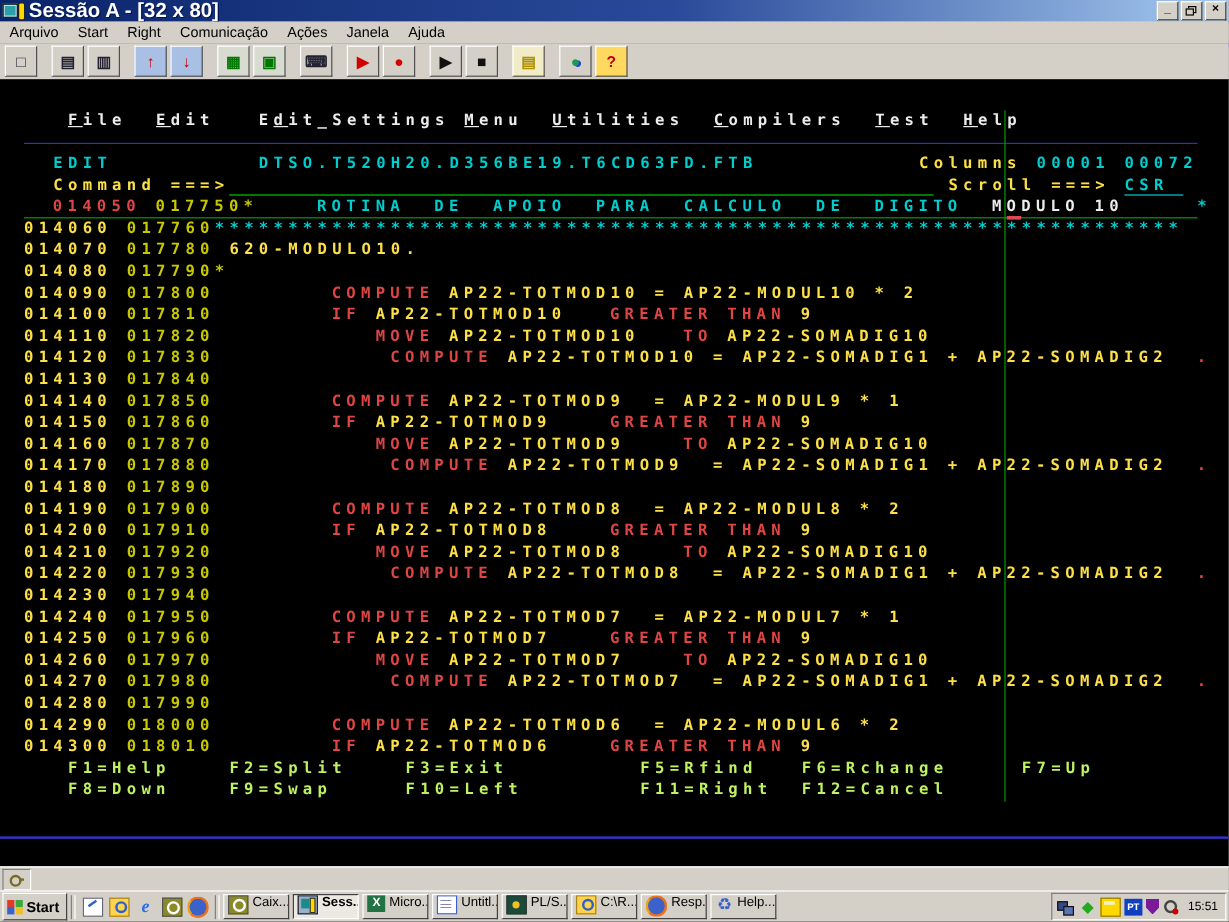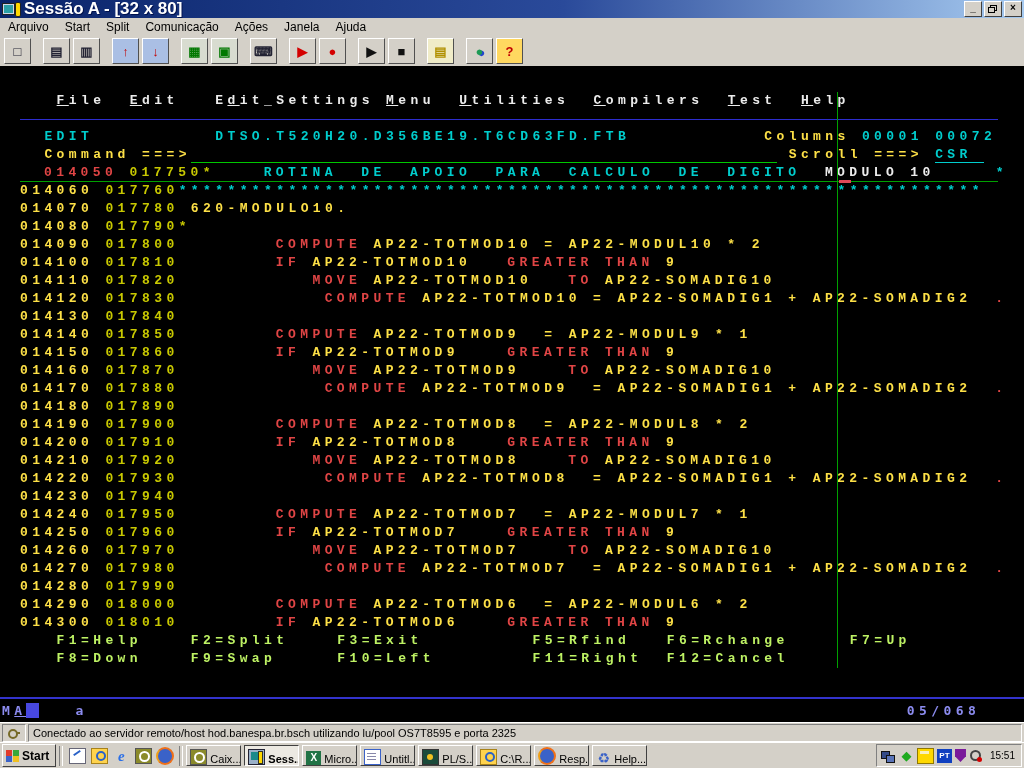--- a/index.html
+++ b/index.html
@@ -35,21 +35,21 @@
   .tg-blue{color:#c00000;background:#aabfe4;}
   .tg-green{color:#007800;background:#d8dcd0;}
   .tg-red{color:#d40000;}
   .tg-yellow{color:#b09000;background:#f0ecc8;}
   .tg-globe{color:#1d9a55;text-shadow:2px 1px 0 #2244cc;}
   .tg-help{color:#c00000;background:#ffd860;}
   
   .terminal{position:absolute;left:0;top:66px;width:1024px;height:656px;background:#000;}
   .screen{position:absolute;left:20px;top:26px;font-family:"DejaVu Sans Mono",monospace;
     font-size:13px;line-height:18px;font-weight:bold;letter-spacing:4.4px;white-space:pre;}
-  .trow{height:18px;font-family:Liberation Mono, monospace;}
+  .trow{height:18px;}
   .w{color:#ececec;} .wu{color:#ececec;text-decoration:underline;}
   .g{color:#fde047;} .y{color:#c8c800;} .c{color:#00cdcd;} .r{color:#e04545;margin-left:24px;} .b{color:#bef264;}
   .uf{border-bottom:1px solid #00c800;}
   .cu{color:#00cdcd;border-bottom:1px solid #00cdcd;}
   .menu-sep{position:absolute;left:20px;top:53px;width:978px;height:1px;background:#2d2dcf;}
   .vruler{position:absolute;left:837px;top:26px;width:1px;height:576px;background:#00a000;}
   .hruler{position:absolute;left:20px;top:115px;width:978px;height:1px;background:#00a000;}
   .cursor{position:absolute;left:839px;top:114px;width:12px;height:3px;background:#e04858;}
   .oia-sep{position:absolute;left:0;top:631px;width:1024px;height:2px;background:#3333cc;}
   .oia{position:absolute;left:2px;top:636px;font-family:"DejaVu Sans Mono",monospace;
@@ -72,21 +72,21 @@
     border-color:#fff #404040 #404040 #fff;display:flex;align-items:center;gap:3px;
     font-weight:bold;font-size:12px;flex:0 0 auto;}
   .flag{width:13px;height:12px;position:relative;flex:0 0 auto;}
   .flag::before{content:"";position:absolute;left:0;top:0;width:6px;height:12px;
     background:linear-gradient(#e03a2a 0 50%,#3a62c8 50% 100%);}
   .flag::after{content:"";position:absolute;left:7px;top:0;width:6px;height:12px;
     background:linear-gradient(#3aa83a 0 50%,#f0c020 50% 100%);}
   .tsep{width:2px;height:20px;border-left:1px solid #808080;border-right:1px solid #fff;margin:0 3px;flex:0 0 auto;}
   .qbtn{width:22px;height:21px;display:flex;align-items:center;justify-content:center;flex:0 0 auto;}
   .taskbtn{width:55px;height:21px;margin-right:3px;background:#d4d0c8;border:1px solid;
-    border-color:#fff #404040 #404040 #fff;display:flex;align-items:flex-end;gap:3px;
+    border-color:#fff #404040 #404040 #fff;display:flex;align-items:flex-start;gap:3px;
     padding:0 3px;box-sizing:border-box;font-size:11px;white-space:nowrap;overflow:hidden;flex:0 0 auto;}
   .taskbtn.active{border-color:#404040 #fff #fff #404040;background:#ece9e2;font-weight:bold;}
   .tray{margin-left:auto;height:21px;border:1px solid;border-color:#808080 #fff #fff #808080;
     display:flex;align-items:center;gap:3px;padding:0 6px 0 4px;flex:0 0 auto;}
   .clock{font-size:10px;margin-left:4px;color:#000;}
   
   .ic{width:15px;height:14px;position:relative;display:inline-block;flex:0 0 auto;font-size:10px;}
   .ic-desk{background:#fff;border:1px solid #667;}
   .ic-desk::after{content:"";position:absolute;left:3px;top:3px;width:8px;height:2px;background:#2a62c8;transform:rotate(-35deg);}
   .ic-fsearch{background:#ffd34d;border:1px solid #a8821a;}
@@ -126,21 +126,21 @@
   <span class="winbtns">
     <span class="wbtn">_</span>
     <span class="wbtn restore"></span>
     <span class="wbtn">×</span>
   </span>
 </div>
 
 <div class="menubar" id="menubar">
     <span class="mitem">Arquivo</span>
     <span class="mitem">Start</span>
-    <span class="mitem">Split</span>
+    <span class="mitem">Right</span>
     <span class="mitem">Comunicação</span>
     <span class="mitem">Ações</span>
     <span class="mitem">Janela</span>
     <span class="mitem">Ajuda</span>
   </div>
 
 <div class="toolbar" id="toolbar">
     <div class="tbtn tg-dark">□</div>
     <div class="tbtn tg-dark grp">▤</div>
     <div class="tbtn tg-dark">▥</div>
@@ -158,28 +158,26 @@
     <div class="tbtn tg-help">?</div>
   </div>
 
 <div class="terminal">
   <div class="screen" id="screen"><div class="trow"><span class="">   </span><span class="wu">F</span><span class="w">ile</span><span class="">  </span><span class="wu">E</span><span class="w">dit</span><span class="">   </span><span class="w">E</span><span class="wu">d</span><span class="w">it_Settings</span><span class=""> </span><span class="wu">M</span><span class="w">enu</span><span class="">  </span><span class="wu">U</span><span class="w">tilities</span><span class="">  </span><span class="wu">C</span><span class="w">ompilers</span><span class="">  </span><span class="wu">T</span><span class="w">est</span><span class="">  </span><span class="wu">H</span><span class="w">elp</span></div><div class="trow"></div><div class="trow"><span class="">  </span><span class="c">EDIT</span><span class="">          </span><span class="c">DTSO.T520H20.D356BE19.T6CD63FD.FTB</span><span class="">           </span><span class="g">Columns</span><span class=""> </span><span class="c">00001</span><span class=""> </span><span class="c">00072</span></div><div class="trow"><span class="">  </span><span class="g">Command</span><span class=""> </span><span class="g">===&gt;</span><span class="uf">                                                </span><span class=""> </span><span class="g">Scroll</span><span class=""> </span><span class="g">===&gt;</span><span class=""> </span><span class="cu">CSR </span></div><div class="trow"><span class="r">014050</span><span class=""> </span><span class="y">017750*</span><span class="">    </span><span class="c">ROTINA  DE  APOIO  PARA  CALCULO  DE  DIGITO</span><span class="">  </span><span class="w">MODULO 10</span><span class="">     </span><span class="c">*</span></div><div class="trow"><span class="g">014060</span><span class=""> </span><span class="y">017760</span><span class="c">******************************************************************</span></div><div class="trow"><span class="g">014070</span><span class=""> </span><span class="y">017780</span><span class=""> </span><span class="g">620-MODULO10.</span></div><div class="trow"><span class="g">014080</span><span class=""> </span><span class="y">017790*</span></div><div class="trow"><span class="g">014090</span><span class=""> </span><span class="y">017800</span><span class="">      </span><span class="r">COMPUTE</span><span class=""> </span><span class="g">AP22-TOTMOD10 = AP22-MODUL10 * 2</span></div><div class="trow"><span class="g">014100</span><span class=""> </span><span class="y">017810</span><span class="">      </span><span class="r">IF</span><span class=""> </span><span class="g">AP22-TOTMOD10</span><span class=""> </span><span class="r">GREATER THAN</span><span class=""> </span><span class="g">9</span></div><div class="trow"><span class="g">014110</span><span class=""> </span><span class="y">017820</span><span class="">         </span><span class="r">MOVE</span><span class=""> </span><span class="g">AP22-TOTMOD10</span><span class=""> </span><span class="r">TO</span><span class=""> </span><span class="g">AP22-SOMADIG10</span></div><div class="trow"><span class="g">014120</span><span class=""> </span><span class="y">017830</span><span class="">          </span><span class="r">COMPUTE</span><span class=""> </span><span class="g">AP22-TOTMOD10 = AP22-SOMADIG1 + AP22-SOMADIG2</span><span class="r">.</span></div><div class="trow"><span class="g">014130</span><span class=""> </span><span class="y">017840</span></div><div class="trow"><span class="g">014140</span><span class=""> </span><span class="y">017850</span><span class="">      </span><span class="r">COMPUTE</span><span class=""> </span><span class="g">AP22-TOTMOD9  = AP22-MODUL9 * 1</span></div><div class="trow"><span class="g">014150</span><span class=""> </span><span class="y">017860</span><span class="">      </span><span class="r">IF</span><span class=""> </span><span class="g">AP22-TOTMOD9</span><span class="">  </span><span class="r">GREATER THAN</span><span class=""> </span><span class="g">9</span></div><div class="trow"><span class="g">014160</span><span class=""> </span><span class="y">017870</span><span class="">         </span><span class="r">MOVE</span><span class=""> </span><span class="g">AP22-TOTMOD9</span><span class="">  </span><span class="r">TO</span><span class=""> </span><span class="g">AP22-SOMADIG10</span></div><div class="trow"><span class="g">014170</span><span class=""> </span><span class="y">017880</span><span class="">          </span><span class="r">COMPUTE</span><span class=""> </span><span class="g">AP22-TOTMOD9  = AP22-SOMADIG1 + AP22-SOMADIG2</span><span class="r">.</span></div><div class="trow"><span class="g">014180</span><span class=""> </span><span class="y">017890</span></div><div class="trow"><span class="g">014190</span><span class=""> </span><span class="y">017900</span><span class="">      </span><span class="r">COMPUTE</span><span class=""> </span><span class="g">AP22-TOTMOD8  = AP22-MODUL8 * 2</span></div><div class="trow"><span class="g">014200</span><span class=""> </span><span class="y">017910</span><span class="">      </span><span class="r">IF</span><span class=""> </span><span class="g">AP22-TOTMOD8</span><span class="">  </span><span class="r">GREATER THAN</span><span class=""> </span><span class="g">9</span></div><div class="trow"><span class="g">014210</span><span class=""> </span><span class="y">017920</span><span class="">         </span><span class="r">MOVE</span><span class=""> </span><span class="g">AP22-TOTMOD8</span><span class="">  </span><span class="r">TO</span><span class=""> </span><span class="g">AP22-SOMADIG10</span></div><div class="trow"><span class="g">014220</span><span class=""> </span><span class="y">017930</span><span class="">          </span><span class="r">COMPUTE</span><span class=""> </span><span class="g">AP22-TOTMOD8  = AP22-SOMADIG1 + AP22-SOMADIG2</span><span class="r">.</span></div><div class="trow"><span class="g">014230</span><span class=""> </span><span class="y">017940</span></div><div class="trow"><span class="g">014240</span><span class=""> </span><span class="y">017950</span><span class="">      </span><span class="r">COMPUTE</span><span class=""> </span><span class="g">AP22-TOTMOD7  = AP22-MODUL7 * 1</span></div><div class="trow"><span class="g">014250</span><span class=""> </span><span class="y">017960</span><span class="">      </span><span class="r">IF</span><span class=""> </span><span class="g">AP22-TOTMOD7</span><span class="">  </span><span class="r">GREATER THAN</span><span class=""> </span><span class="g">9</span></div><div class="trow"><span class="g">014260</span><span class=""> </span><span class="y">017970</span><span class="">         </span><span class="r">MOVE</span><span class=""> </span><span class="g">AP22-TOTMOD7</span><span class="">  </span><span class="r">TO</span><span class=""> </span><span class="g">AP22-SOMADIG10</span></div><div class="trow"><span class="g">014270</span><span class=""> </span><span class="y">017980</span><span class="">          </span><span class="r">COMPUTE</span><span class=""> </span><span class="g">AP22-TOTMOD7  = AP22-SOMADIG1 + AP22-SOMADIG2</span><span class="r">.</span></div><div class="trow"><span class="g">014280</span><span class=""> </span><span class="y">017990</span></div><div class="trow"><span class="g">014290</span><span class=""> </span><span class="y">018000</span><span class="">      </span><span class="r">COMPUTE</span><span class=""> </span><span class="g">AP22-TOTMOD6  = AP22-MODUL6 * 2</span></div><div class="trow"><span class="g">014300</span><span class=""> </span><span class="y">018010</span><span class="">      </span><span class="r">IF</span><span class=""> </span><span class="g">AP22-TOTMOD6</span><span class="">  </span><span class="r">GREATER THAN</span><span class=""> </span><span class="g">9</span></div><div class="trow"><span class="">   </span><span class="b">F1=Help</span><span class="">    </span><span class="b">F2=Split</span><span class="">    </span><span class="b">F3=Exit</span><span class="">         </span><span class="b">F5=Rfind</span><span class="">   </span><span class="b">F6=Rchange</span><span class="">     </span><span class="b">F7=Up</span></div><div class="trow"><span class="">   </span><span class="b">F8=Down</span><span class="">    </span><span class="b">F9=Swap</span><span class="">     </span><span class="b">F10=Left</span><span class="">        </span><span class="b">F11=Right</span><span class="">  </span><span class="b">F12=Cancel</span></div></div>
   <div class="menu-sep"></div>
   <div class="vruler"></div>
   <div class="hruler"></div>
   <div class="cursor"></div>
   <div class="oia-sep"></div>
-  <div class="oia" id="oia"><span class="ob">M</span><span class="obu">A</span><span class="oblk"> </span><span class="">   </span><span class="ob">a</span><span class="">                                                                   </span><span class="ob">05/068</span></div>
 </div>
 
 <div class="statusbar">
   <div class="scell icon">
     <span class="ic-key"></span>
   </div>
-  <div class="scell text">Conectado ao servidor remoto/host hod.banespa.br.bsch utilizando lu/pool OS7T8595 e porta 2325</div>
 </div>
 
 <div class="taskbar">
   <div class="startbtn">
     <span class="flag"></span>
     <span>Start</span>
   </div>
   <div class="tsep"></div>
   <span id="quicklaunch" style="display:flex;align-items:center;">
       <span class="qbtn">

